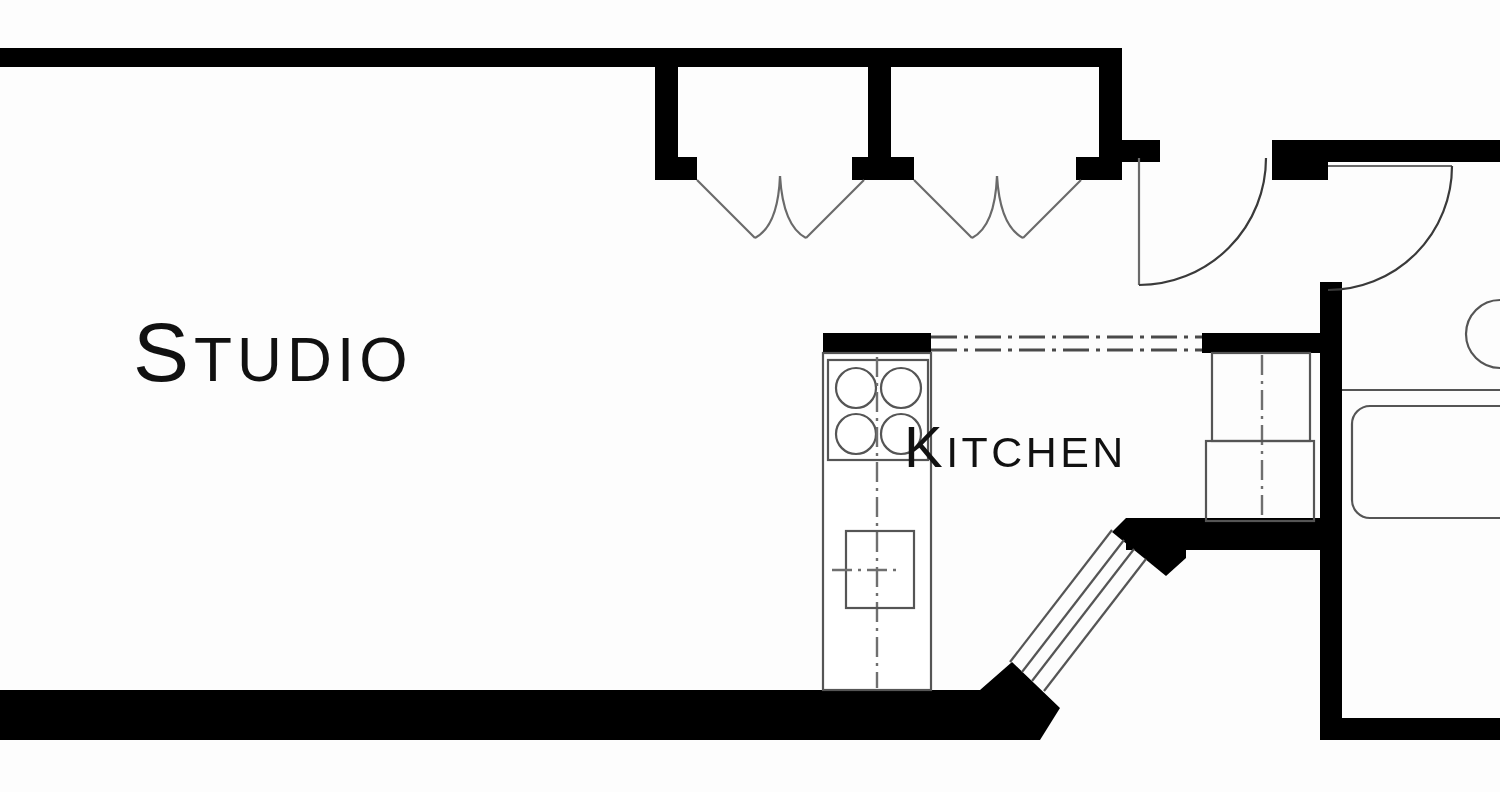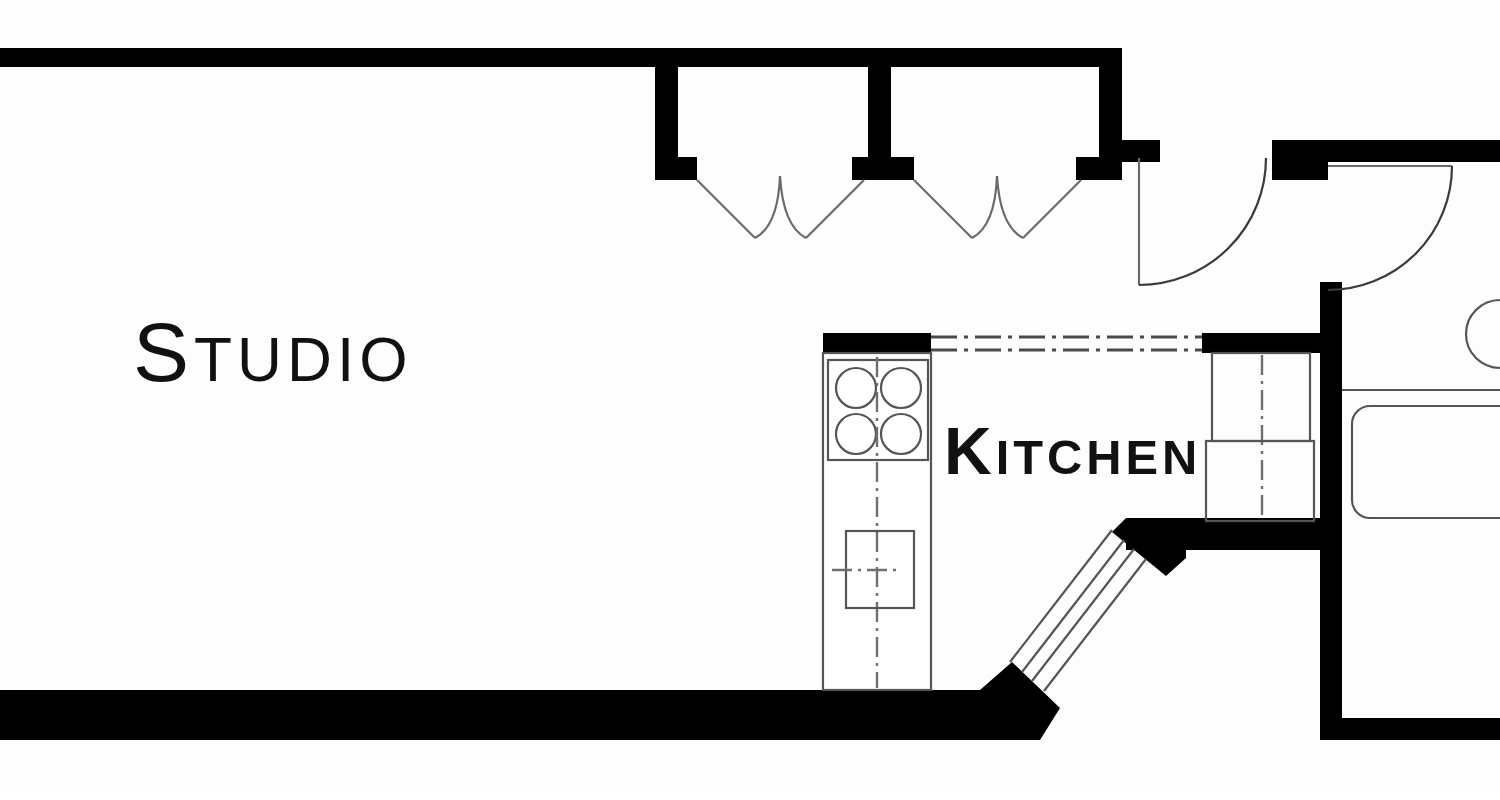--- a/index.html
+++ b/index.html
@@ -53,24 +53,23 @@
     user-select: none;
   }
   .room-label .cap-first { font-size: 1em; }
   .room-label .cap-rest { font-size: 0.74em; }
   #label-studio {
     left: 133px;
     top: 310px;
     font-size: 84px;
   }
   #label-kitchen {
-    left: 944px;
+    left: 904px;
     top: 418px;
-    font-size: 66px;
-    font-weight: bold;
+    font-size: 58px;
   }
 </style>
 </head>
 <body>
 
 <div id="plan-root">
 
   <svg id="plan-svg" viewBox="0 0 1500 800">
 
     <g>

